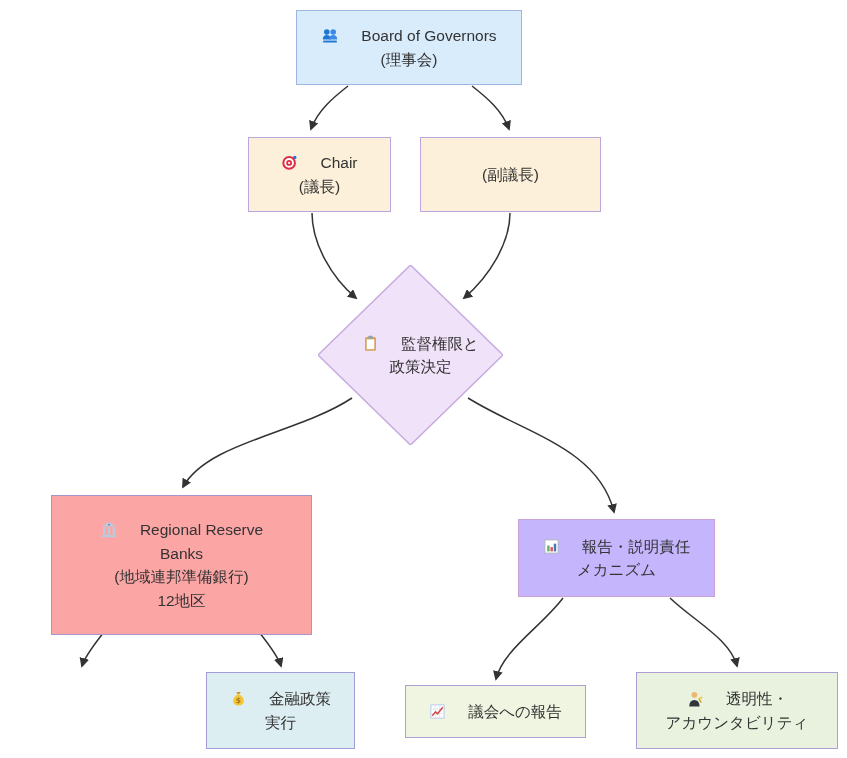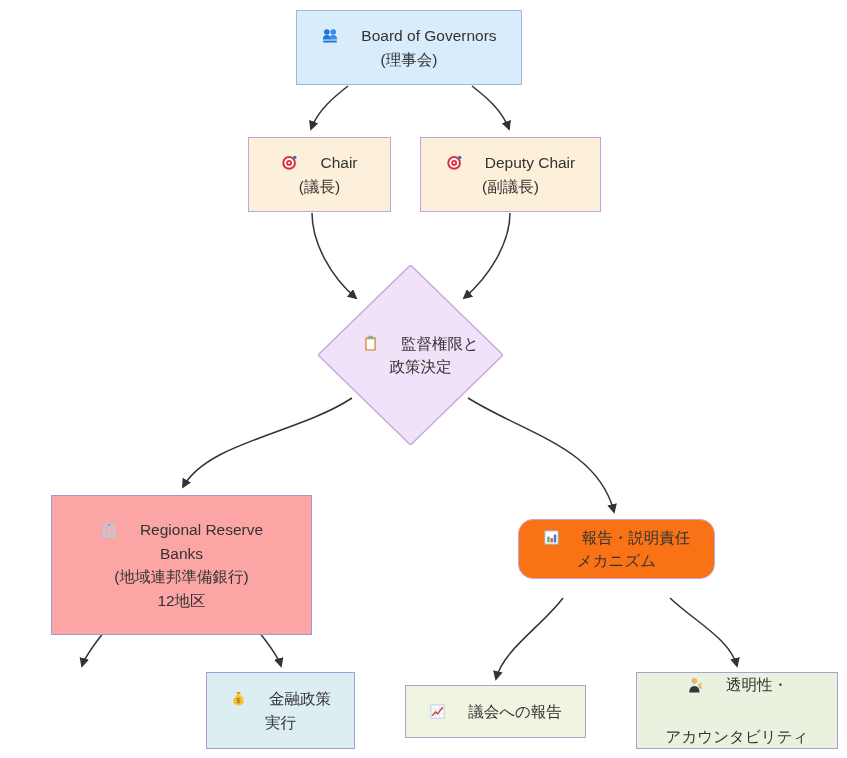--- a/index.html
+++ b/index.html
@@ -70,32 +70,20 @@
       </span>
       <span>Chair</span>
     </div>
     <div class="ln">
         <span>(議長)</span>
       </div>
   </div>
 
   <div class="node" style="left: 420px; top: 137px; width: 181px; height: 75px; background-color: rgb(253, 240, 218); border-color: rgb(187, 167, 221);">
     <div class="ln">
-      <span class="ic">
-        <svg width="17" height="17" viewBox="0 0 18 18">
-          <circle cx="8.6" cy="9.4" r="7.2" fill="#dd2e44"></circle>
-          <circle cx="8.6" cy="9.4" r="5.1" fill="#ffffff"></circle>
-          <circle cx="8.6" cy="9.4" r="3.1" fill="#dd2e44"></circle>
-          <circle cx="8.6" cy="9.4" r="1.1" fill="#ffffff"></circle>
-          <circle cx="14.6" cy="3.6" r="1.8" fill="#2a6fdb"></circle>
-        </svg>
-      </span>
-      <span>Deputy Chair</span>
-    </div>
-    <div class="ln">
         <span>(副議長)</span>
       </div>
   </div>
 
   <svg class="dsvg" style="left:318px;top:265px" width="185" height="180">
     <polygon points="92.5,0 185,90 92.5,180 0,90" fill="#f0e2f8" stroke="#c6aae0" stroke-width="1.5"></polygon>
   </svg>
   <div class="node naked" style="left:328px;top:265px;width:185px;height:180px">
     <div class="ln">
       <span class="ic">
@@ -130,21 +118,21 @@
         <span>Banks</span>
       </div>
     <div class="ln">
         <span>(地域連邦準備銀行)</span>
       </div>
     <div class="ln">
         <span>12地区</span>
       </div>
   </div>
 
-  <div class="node" style="left: 518px; top: 519px; width: 197px; height: 60px; background-color: #f97316; border-color: rgb(201, 163, 215); border-radius: 15px;">
+  <div class="node" style="left: 518px; top: 519px; width: 197px; height: 78px; background-color: #c4b5fd; border-color: rgb(201, 163, 215);">
     <div class="ln">
       <span class="ic">
         <svg width="17" height="17" viewBox="0 0 18 18">
           <rect x="2" y="2" width="14" height="14" fill="#ffffff" stroke="#aab4bd" stroke-width="1"></rect>
           <rect x="4.4" y="8" width="2.6" height="6.2" fill="#67b168"></rect>
           <rect x="7.9" y="9.6" width="2.6" height="4.6" fill="#d65c5c"></rect>
           <rect x="11.4" y="6" width="2.6" height="8.2" fill="#4178be"></rect>
         </svg>
       </span>
       <span>報告・説明責任</span>
@@ -180,21 +168,21 @@
           <line x1="2" y1="11.2" x2="16" y2="11.2" stroke="#dbe4f5" stroke-width="0.8"></line>
           <line x1="6.6" y1="2" x2="6.6" y2="16" stroke="#dbe4f5" stroke-width="0.8"></line>
           <line x1="11.2" y1="2" x2="11.2" y2="16" stroke="#dbe4f5" stroke-width="0.8"></line>
           <polyline points="3.4,13.6 7,9.4 9,11.4 14.6,4.4" fill="none" stroke="#d24b4b" stroke-width="1.6"></polyline>
         </svg>
       </span>
       <span>議会への報告</span>
     </div>
   </div>
 
-  <div class="node" style="left: 636px; top: 672px; width: 202px; height: 77px; background-color: rgb(233, 242, 223); border-color: rgb(172, 159, 211); justify-content: space-between;">
+  <div class="node" style="left: 636px; top: 672px; width: 202px; height: 77px; background-color: rgb(233, 242, 223); border-color: rgb(172, 159, 211);">
     <div class="ln">
       <span class="ic">
         <svg width="18" height="18" viewBox="0 0 18 18">
           <circle cx="8.4" cy="4.8" r="2.9" fill="#edb671"></circle>
           <path d="M3.2,16.4 q0.4,-6.4 5.2,-6.4 q4.8,0 5.2,6.4 z" fill="#31373d"></path>
           <rect x="12.2" y="7.2" width="4.2" height="2" rx="0.6" fill="#f2c94c" transform="rotate(-35 14.3 8.2)"></rect>
           <rect x="13.6" y="9" width="1.2" height="4" fill="#c9952e" transform="rotate(-35 14.2 11)"></rect>
         </svg>
       </span>
       <span>透明性・</span>

